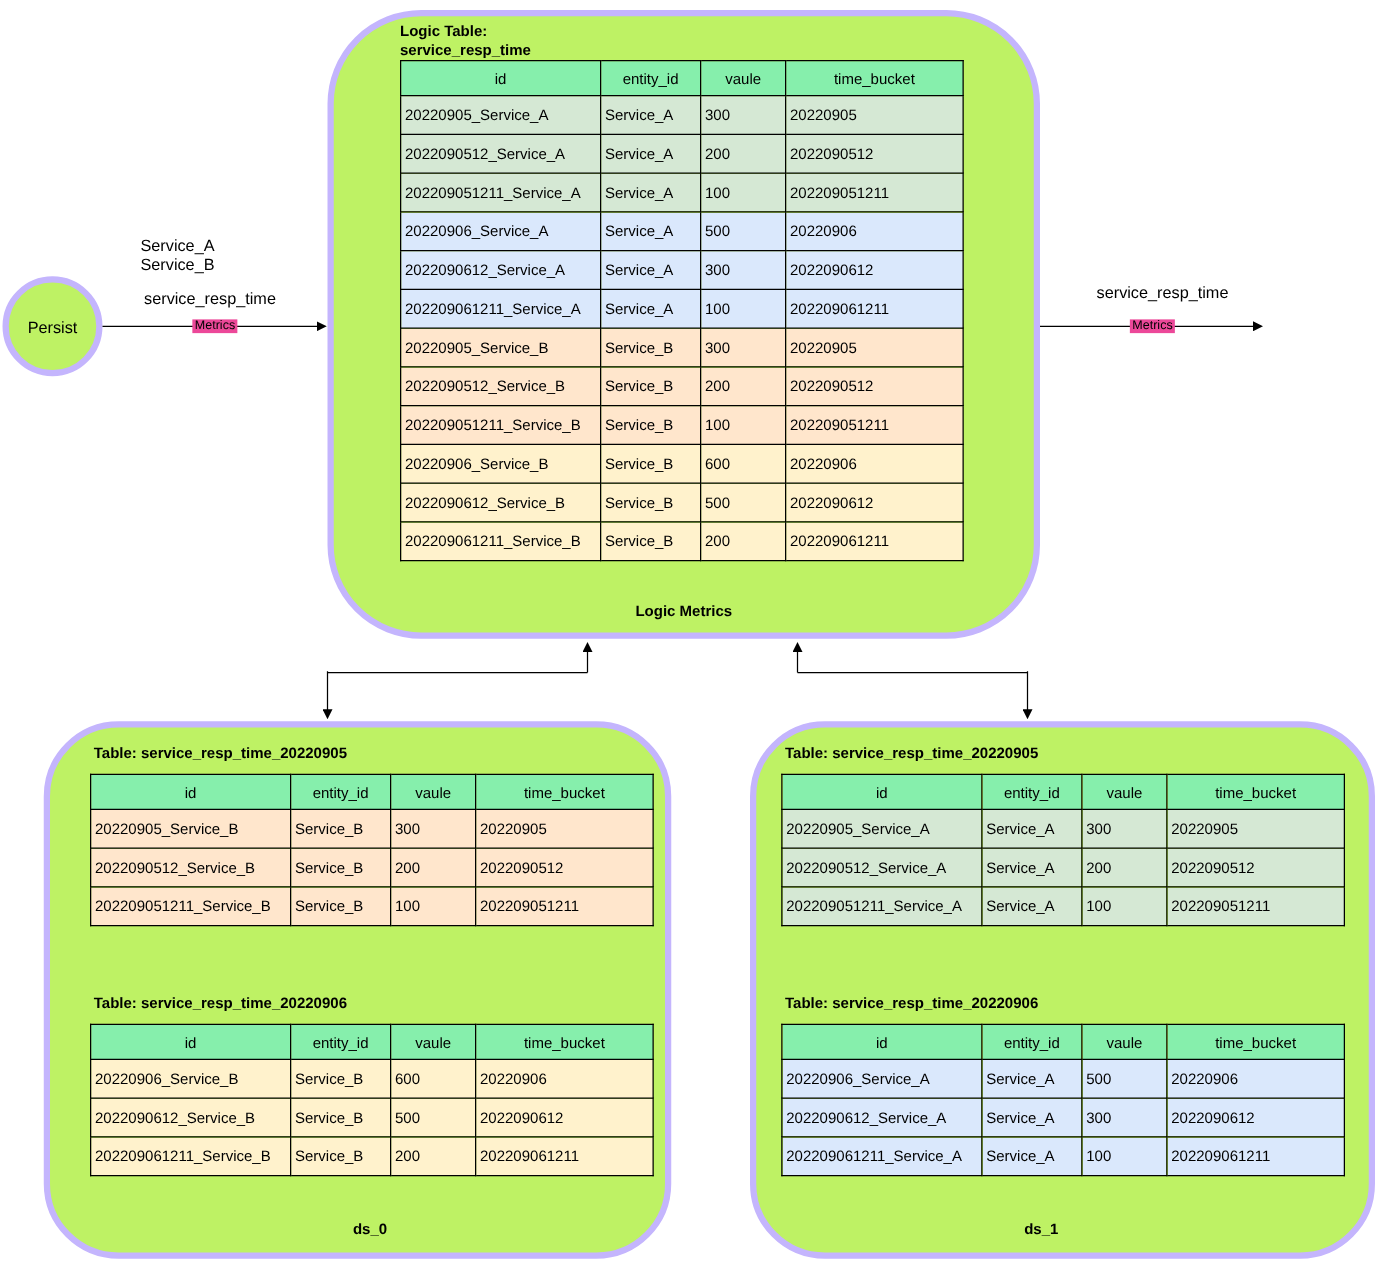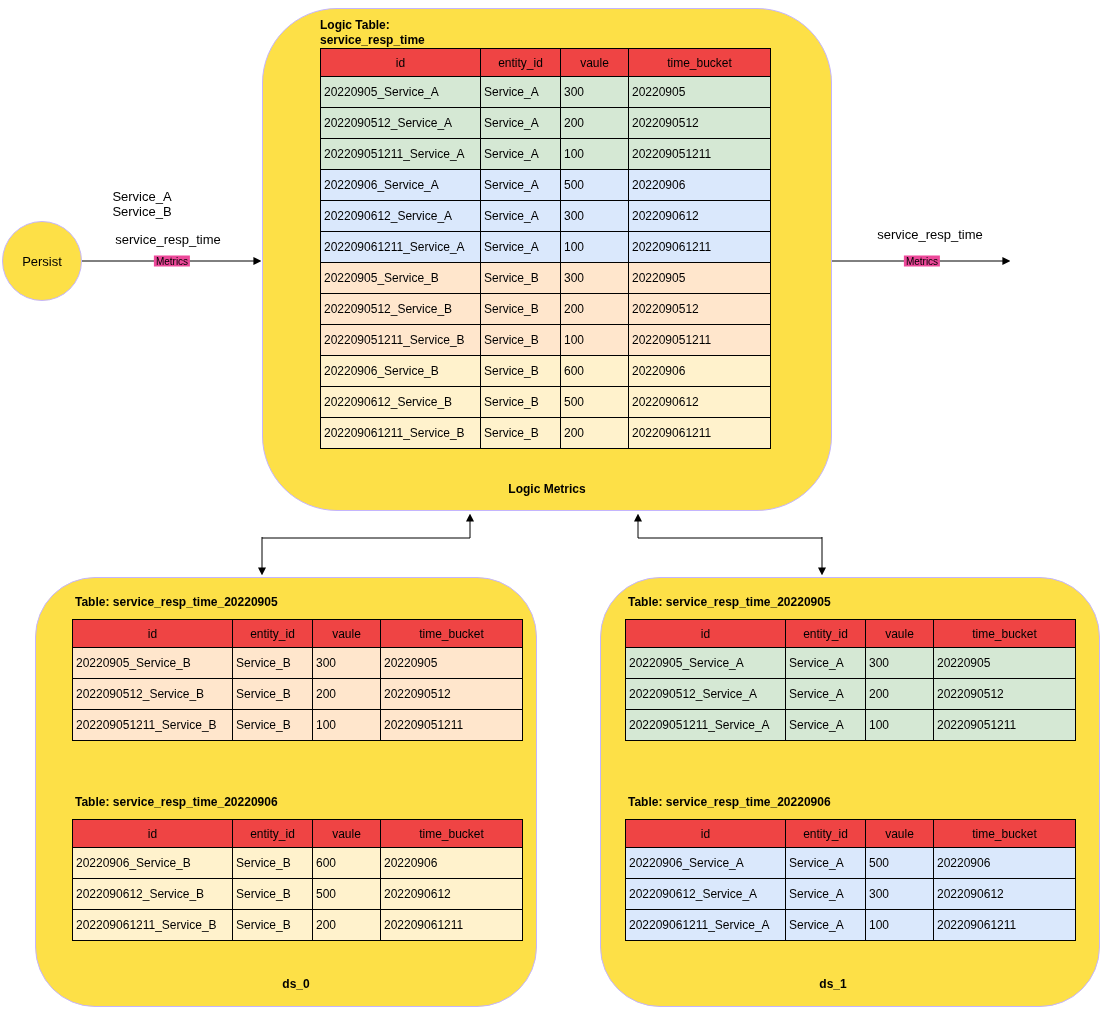--- a/index.html
+++ b/index.html
@@ -7,21 +7,21 @@
   #canvas {
     position: relative;
     width: 1103px;
     height: 1010px;
     background: #ffffff;
     font-family: "Liberation Sans", sans-serif;
     color: #000000;
     overflow: hidden;
   }
   .abs { position: absolute; }
-  .shape { position: absolute; background: #fde047; border: 1px solid #c4b5fd; }
+  .shape { position: absolute; background: #bef264; border: 5px solid #c4b5fd; }
   .circle {
     border-radius: 50%;
     display: flex;
     align-items: center;
     justify-content: center;
     font-size: 13px;
   }
   .rbox { border-radius: 75px; }
   .rbox-ds { border-radius: 60px; }
   .ctr { transform: translate(-50%, -50%); white-space: nowrap; }
@@ -29,21 +29,21 @@
   .lbl { font-size: 13px; line-height: 15px; }
   .edge-lbl { background: #ec4899; padding: 0 2px; font-size: 10px; text-align: right; }
   .tbl-wrap table { border-collapse: collapse; table-layout: fixed; }
   .tbl-wrap th, .tbl-wrap td {
     border: 1px solid #000000;
     font-size: 12px;
     font-weight: normal;
     white-space: nowrap;
     overflow: hidden;
   }
-  .tbl-wrap th { height: 28px; background: #ef4444; text-align: center; padding: 0; }
+  .tbl-wrap th { height: 28px; background: #86efac; text-align: center; padding: 0; }
   .tbl-wrap td { height: 31px; padding: 0 2px 0 3px; text-align: left; }
   svg { position: absolute; left: 0; top: 0; pointer-events: none; }
 </style>
 </head>
 <body>
 
 <div id="canvas">
 
   <div class="shape rbox" style="left:262px; top:8px; width:570px; height:503px"></div>
   <div class="shape rbox-ds" style="left:35px; top:577px; width:502px; height:430px"></div>

